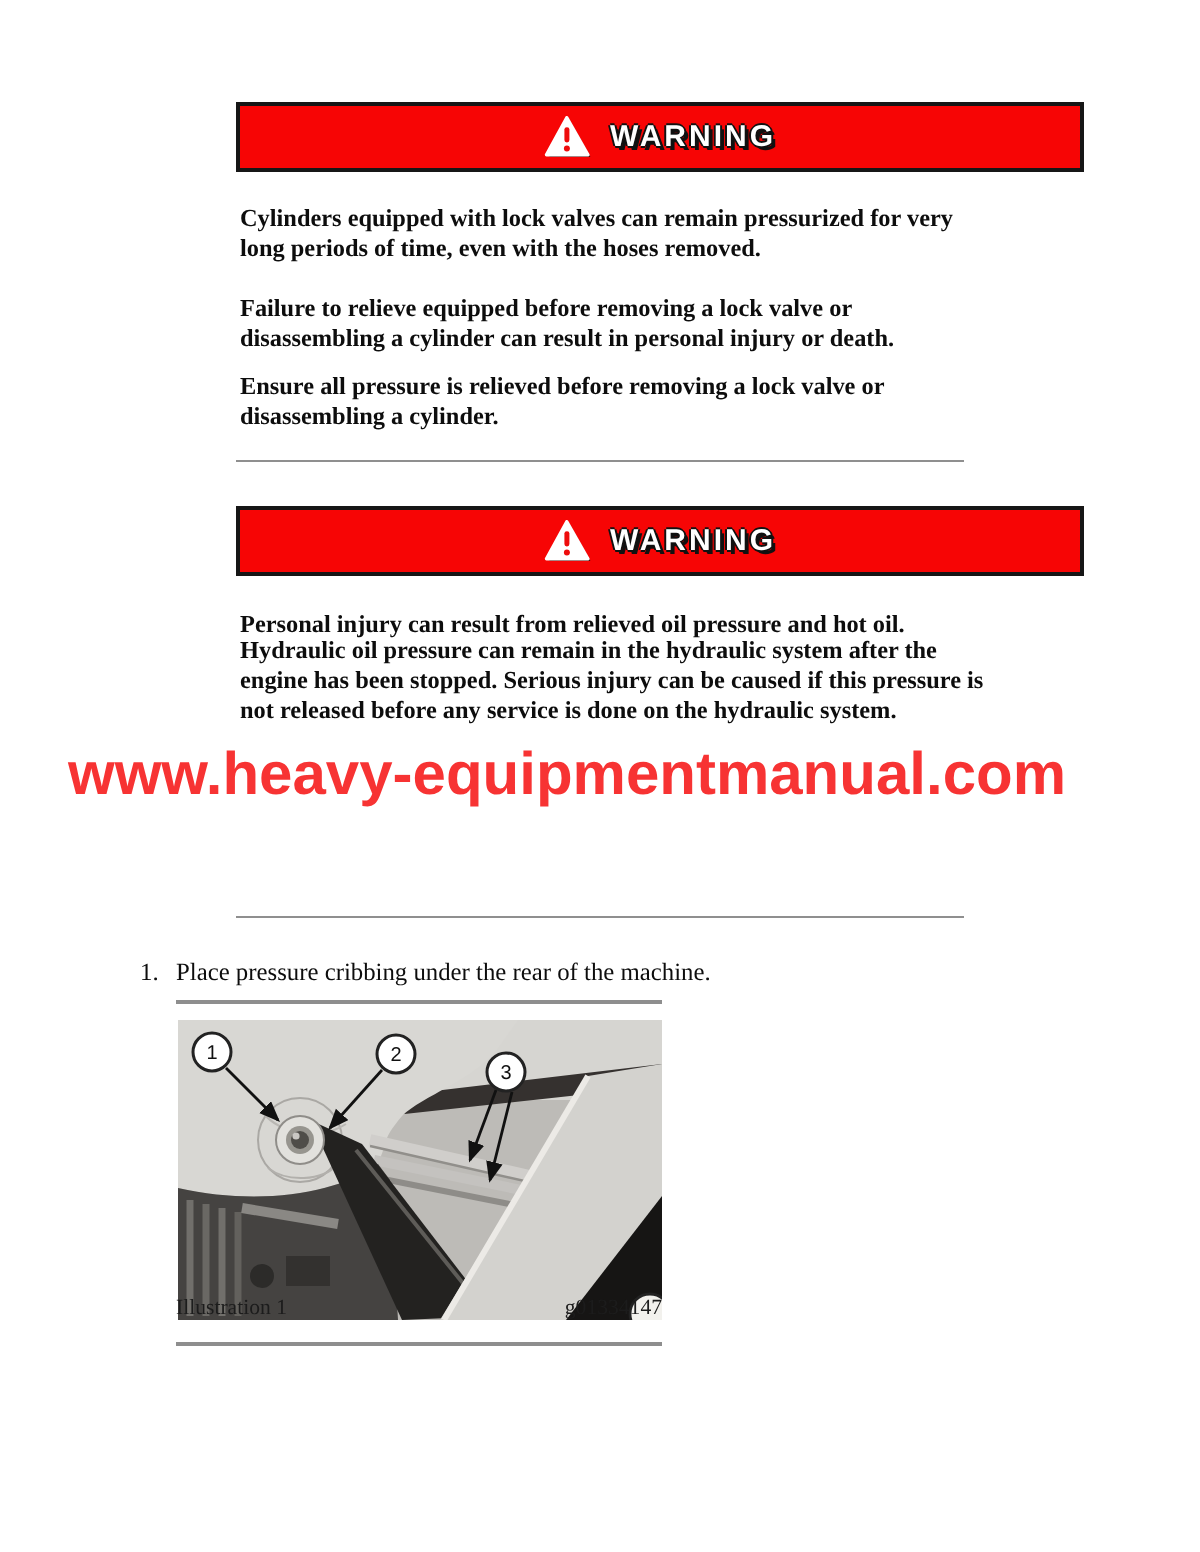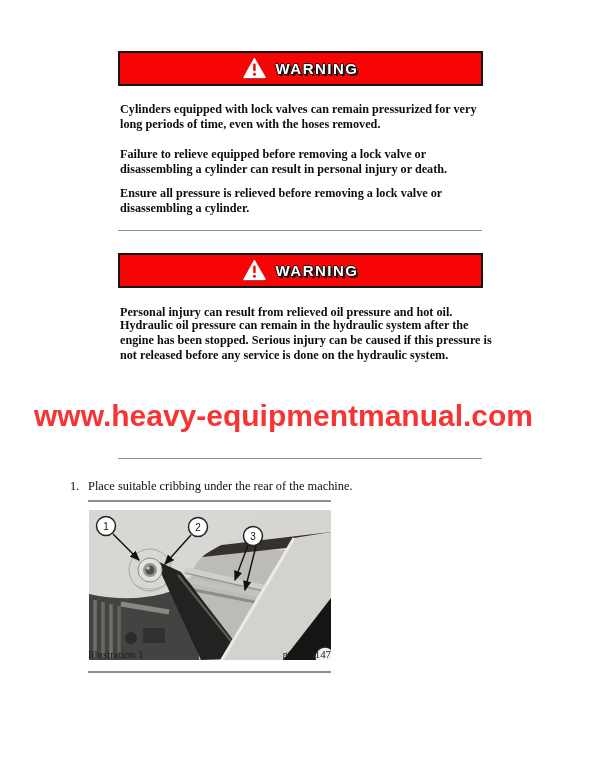--- a/index.html
+++ b/index.html
@@ -1,21 +1,21 @@
 <!DOCTYPE html>
 <html><head>
 <meta charset="utf-8">
 <style>
   html,body{margin:0;padding:0;background:#ffffff;}
   .page{
     position:relative;width:600px;height:776px;background:#ffffff;
     overflow:hidden;font-family:"Liberation Serif",serif;color:#0d0d0d;
   }
   .banner{
-    position:absolute;left:118px;width:365px;height:35px;
+    position:absolute;left:118px;width:424px;height:35px;
     background:#f70505;border:2px solid #161616;box-sizing:border-box;
     display:flex;align-items:center;justify-content:center;gap:9px;
   }
   .banner-label{
     font-family:"Liberation Sans",sans-serif;font-weight:bold;
     font-size:15px;letter-spacing:1.5px;color:#ffffff;
     text-shadow:-1px 0 #111,0 -1px #111,1px 0 #111,0 1px #111,2px 2px 0 #111;
   }
   .tri{display:flex;align-items:center;}
   .para{
@@ -31,21 +31,21 @@
   .step .num{width:18px;flex:0 0 18px;}
   .figure{position:absolute;left:89px;top:510px;width:242px;height:150px;}
   .caption{
     position:absolute;left:88px;top:648px;width:243px;
     display:flex;justify-content:space-between;
     font-size:10.8px;color:#1c1c1c;
   }
   .watermark{
     position:absolute;left:34px;top:371px;z-index:6;white-space:nowrap;
     font-family:"Liberation Sans",sans-serif;font-weight:bold;font-size:30px;
-    color:#f61010;opacity:0.85;letter-spacing:0px;margin-top:28px;
+    color:#f61010;opacity:0.85;letter-spacing:0px;
   }
 </style>
 </head>
 <body>
 
 <div class="page">
 
   <div class="banner" style="top:51px;">
     <span class="tri">
       <svg width="24" height="21" viewBox="0 0 24 21">
@@ -78,21 +78,21 @@
 
   <p class="para" style="top:303px;">Personal injury can result from relieved oil pressure and hot oil.</p>
   <p class="para" style="top:316px;">Hydraulic oil pressure can remain in the hydraulic system after the engine has been stopped. Serious injury can be caused if this pressure is not released before any service is done on the hydraulic system.</p>
 
   <div class="watermark">www.heavy-equipmentmanual.com</div>
 
   <div class="rule" style="top:458px;"></div>
 
   <div class="step">
     <span class="num">1.</span>
-    <span>Place suitable cribbing under the rear of the machine.</span>
+    <span>Place pressure cribbing under the rear of the machine.</span>
   </div>
 
   <div class="frame" style="top:500px;"></div>
 
   <svg class="figure" viewBox="0 0 242 150">
     <defs>
       <marker id="ah" markerWidth="9" markerHeight="8" refX="6.5" refY="3" orient="auto">
         <path d="M0,0 L7.5,3 L0,6 Z" fill="#111"></path>
       </marker>
     </defs>

